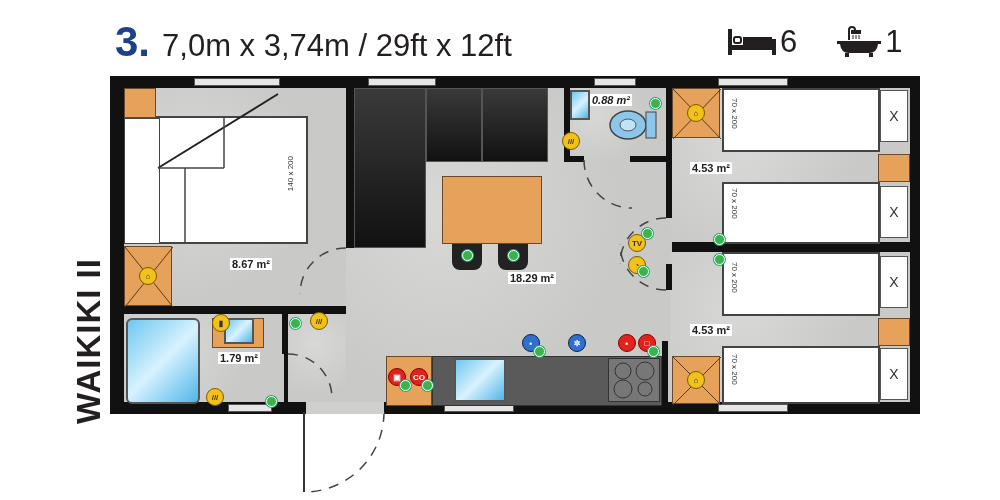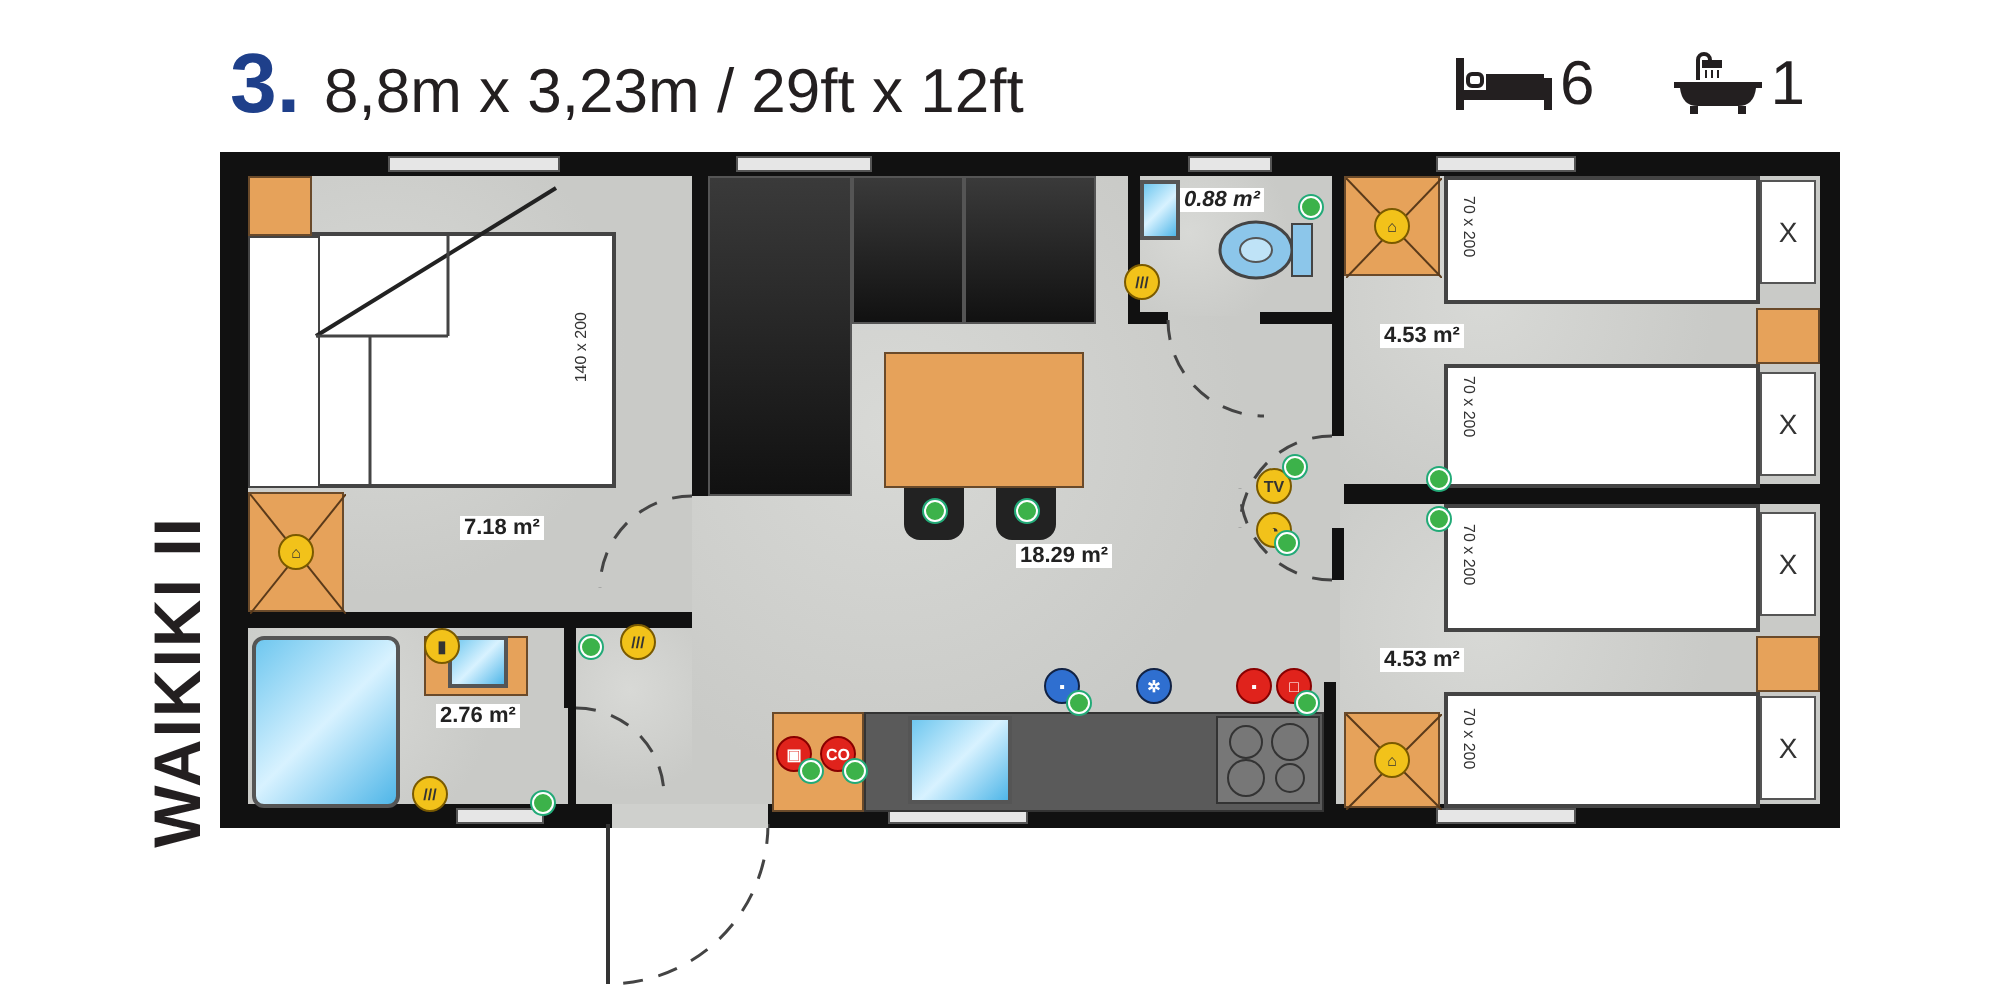--- a/index.html
+++ b/index.html
@@ -27,21 +27,21 @@
   .dot{width:9px;height:9px;border-radius:50%;background:#3cb24a;border:1.5px solid #fff;box-shadow:0 0 0 1px #2a7;}
   .blueglass{background:linear-gradient(135deg,#6fc7ef,#d8f2ff 50%,#4fb6e8);border:2px solid #555;box-sizing:border-box;}
   .bedtxt{font-size:8px;color:#333;writing-mode:vertical-rl;}
   .xbox{border:1.5px solid #555;background:#fff;box-sizing:border-box;display:flex;align-items:center;justify-content:center;font-size:14px;color:#333;}
 </style>
 </head>
 <body>
 
 <div class="abs title">
   <span class="num">3.</span>
-  <span class="dims">8,8m x 3,23m / 29ft x 12ft</span>
+  <span class="dims">7,0m x 3,74m / 29ft x 12ft</span>
 </div>
 
 <div class="abs specs">
   <div class="grp">
     <svg width="48" height="26" viewBox="0 0 48 26">
       <rect x="0" y="0" width="4" height="26" fill="#231f20"></rect>
       <rect x="44" y="10" width="4" height="16" fill="#231f20"></rect>
       <rect x="0" y="16" width="48" height="5" fill="#231f20"></rect>
       <rect x="6" y="8" width="7" height="6" rx="2" fill="none" stroke="#231f20" stroke-width="2"></rect>
       <rect x="15" y="8" width="29" height="8" fill="#231f20"></rect>
@@ -113,21 +113,21 @@
     <line x1="29" y1="80" x2="29" y2="156" stroke="#444" stroke-width="1.5"></line>
   </svg>
   <span class="abs bedtxt" style="left:176px;top:80px;transform:rotate(180deg);">140 x 200</span>
   <div class="abs wood" style="left:14px;top:170px;width:48px;height:60px;">
     <svg width="48" height="60">
         <line x1="0" y1="0" x2="48" y2="60" stroke="#5a3a1a" stroke-width="1"></line>
         <line x1="48" y1="0" x2="0" y2="60" stroke="#5a3a1a" stroke-width="1"></line>
       </svg>
   </div>
   <div class="abs badge yel" style="left:29px;top:191px;">⌂</div>
-  <span class="abs area" style="left:120px;top:182px;">7.18 m²</span>
+  <span class="abs area" style="left:120px;top:182px;">8.67 m²</span>
 
   <svg class="abs" style="left:0;top:0;" width="810" height="420">
     <path d="M236 172 A46 46 0 0 0 190 218" stroke="#444" stroke-width="1.5" fill="none" stroke-dasharray="10 8"></path>
     <path d="M178 278 A44 44 0 0 1 222 322" stroke="#444" stroke-width="1.5" fill="none" stroke-dasharray="10 8"></path>
     <path d="M474 84 A48 48 0 0 0 522 132" stroke="#444" stroke-width="1.5" fill="none" stroke-dasharray="10 8"></path>
     <path d="M556 142 A46 46 0 0 0 510 188" stroke="#444" stroke-width="1.5" fill="none" stroke-dasharray="10 8"></path>
     <path d="M556 214 A46 46 0 0 1 510 168" stroke="#444" stroke-width="1.5" fill="none" stroke-dasharray="10 8"></path>
     <path d="M274 336 A80 80 0 0 1 194 416" stroke="#444" stroke-width="1.5" fill="none" stroke-dasharray="10 8"></path>
     <line x1="194" y1="336" x2="194" y2="416" stroke="#333" stroke-width="2"></line>
   </svg>
@@ -154,21 +154,21 @@
     <rect x="38" y="4" width="10" height="26" fill="#8cc6ea" stroke="#444"></rect>
   </svg>
   <div class="abs dot" style="left:540px;top:22px;"></div>
   <div class="abs badge yel" style="left:452px;top:56px;">///</div>
   <span class="abs area" style="left:480px;top:18px;font-style:italic;">0.88 m²</span>
 
   <div class="abs blueglass" style="left:16px;top:242px;width:74px;height:86px;border-radius:6px;"></div>
   <div class="abs wood" style="left:102px;top:242px;width:52px;height:30px;"></div>
   <div class="abs blueglass" style="left:114px;top:242px;width:30px;height:26px;"></div>
   <div class="abs badge yel" style="left:102px;top:238px;">▮</div>
-  <span class="abs area" style="left:108px;top:276px;">2.76 m²</span>
+  <span class="abs area" style="left:108px;top:276px;">1.79 m²</span>
   <div class="abs badge yel" style="left:96px;top:312px;">///</div>
   <div class="abs badge yel" style="left:200px;top:236px;">///</div>
   <div class="abs dot" style="left:180px;top:242px;"></div>
   <div class="abs dot" style="left:156px;top:320px;"></div>
 
   <div class="abs wood" style="left:276px;top:280px;width:46px;height:50px;"></div>
   <div class="abs" style="left:322px;top:280px;width:230px;height:50px;background:#5a5a5a;border:1px solid #333;box-sizing:border-box;"></div>
   <div class="abs blueglass" style="left:344px;top:282px;width:52px;height:44px;"></div>
   <div class="abs" style="left:498px;top:282px;width:52px;height:44px;background:#777;border:1px solid #333;box-sizing:border-box;">
     <svg width="50" height="42">

